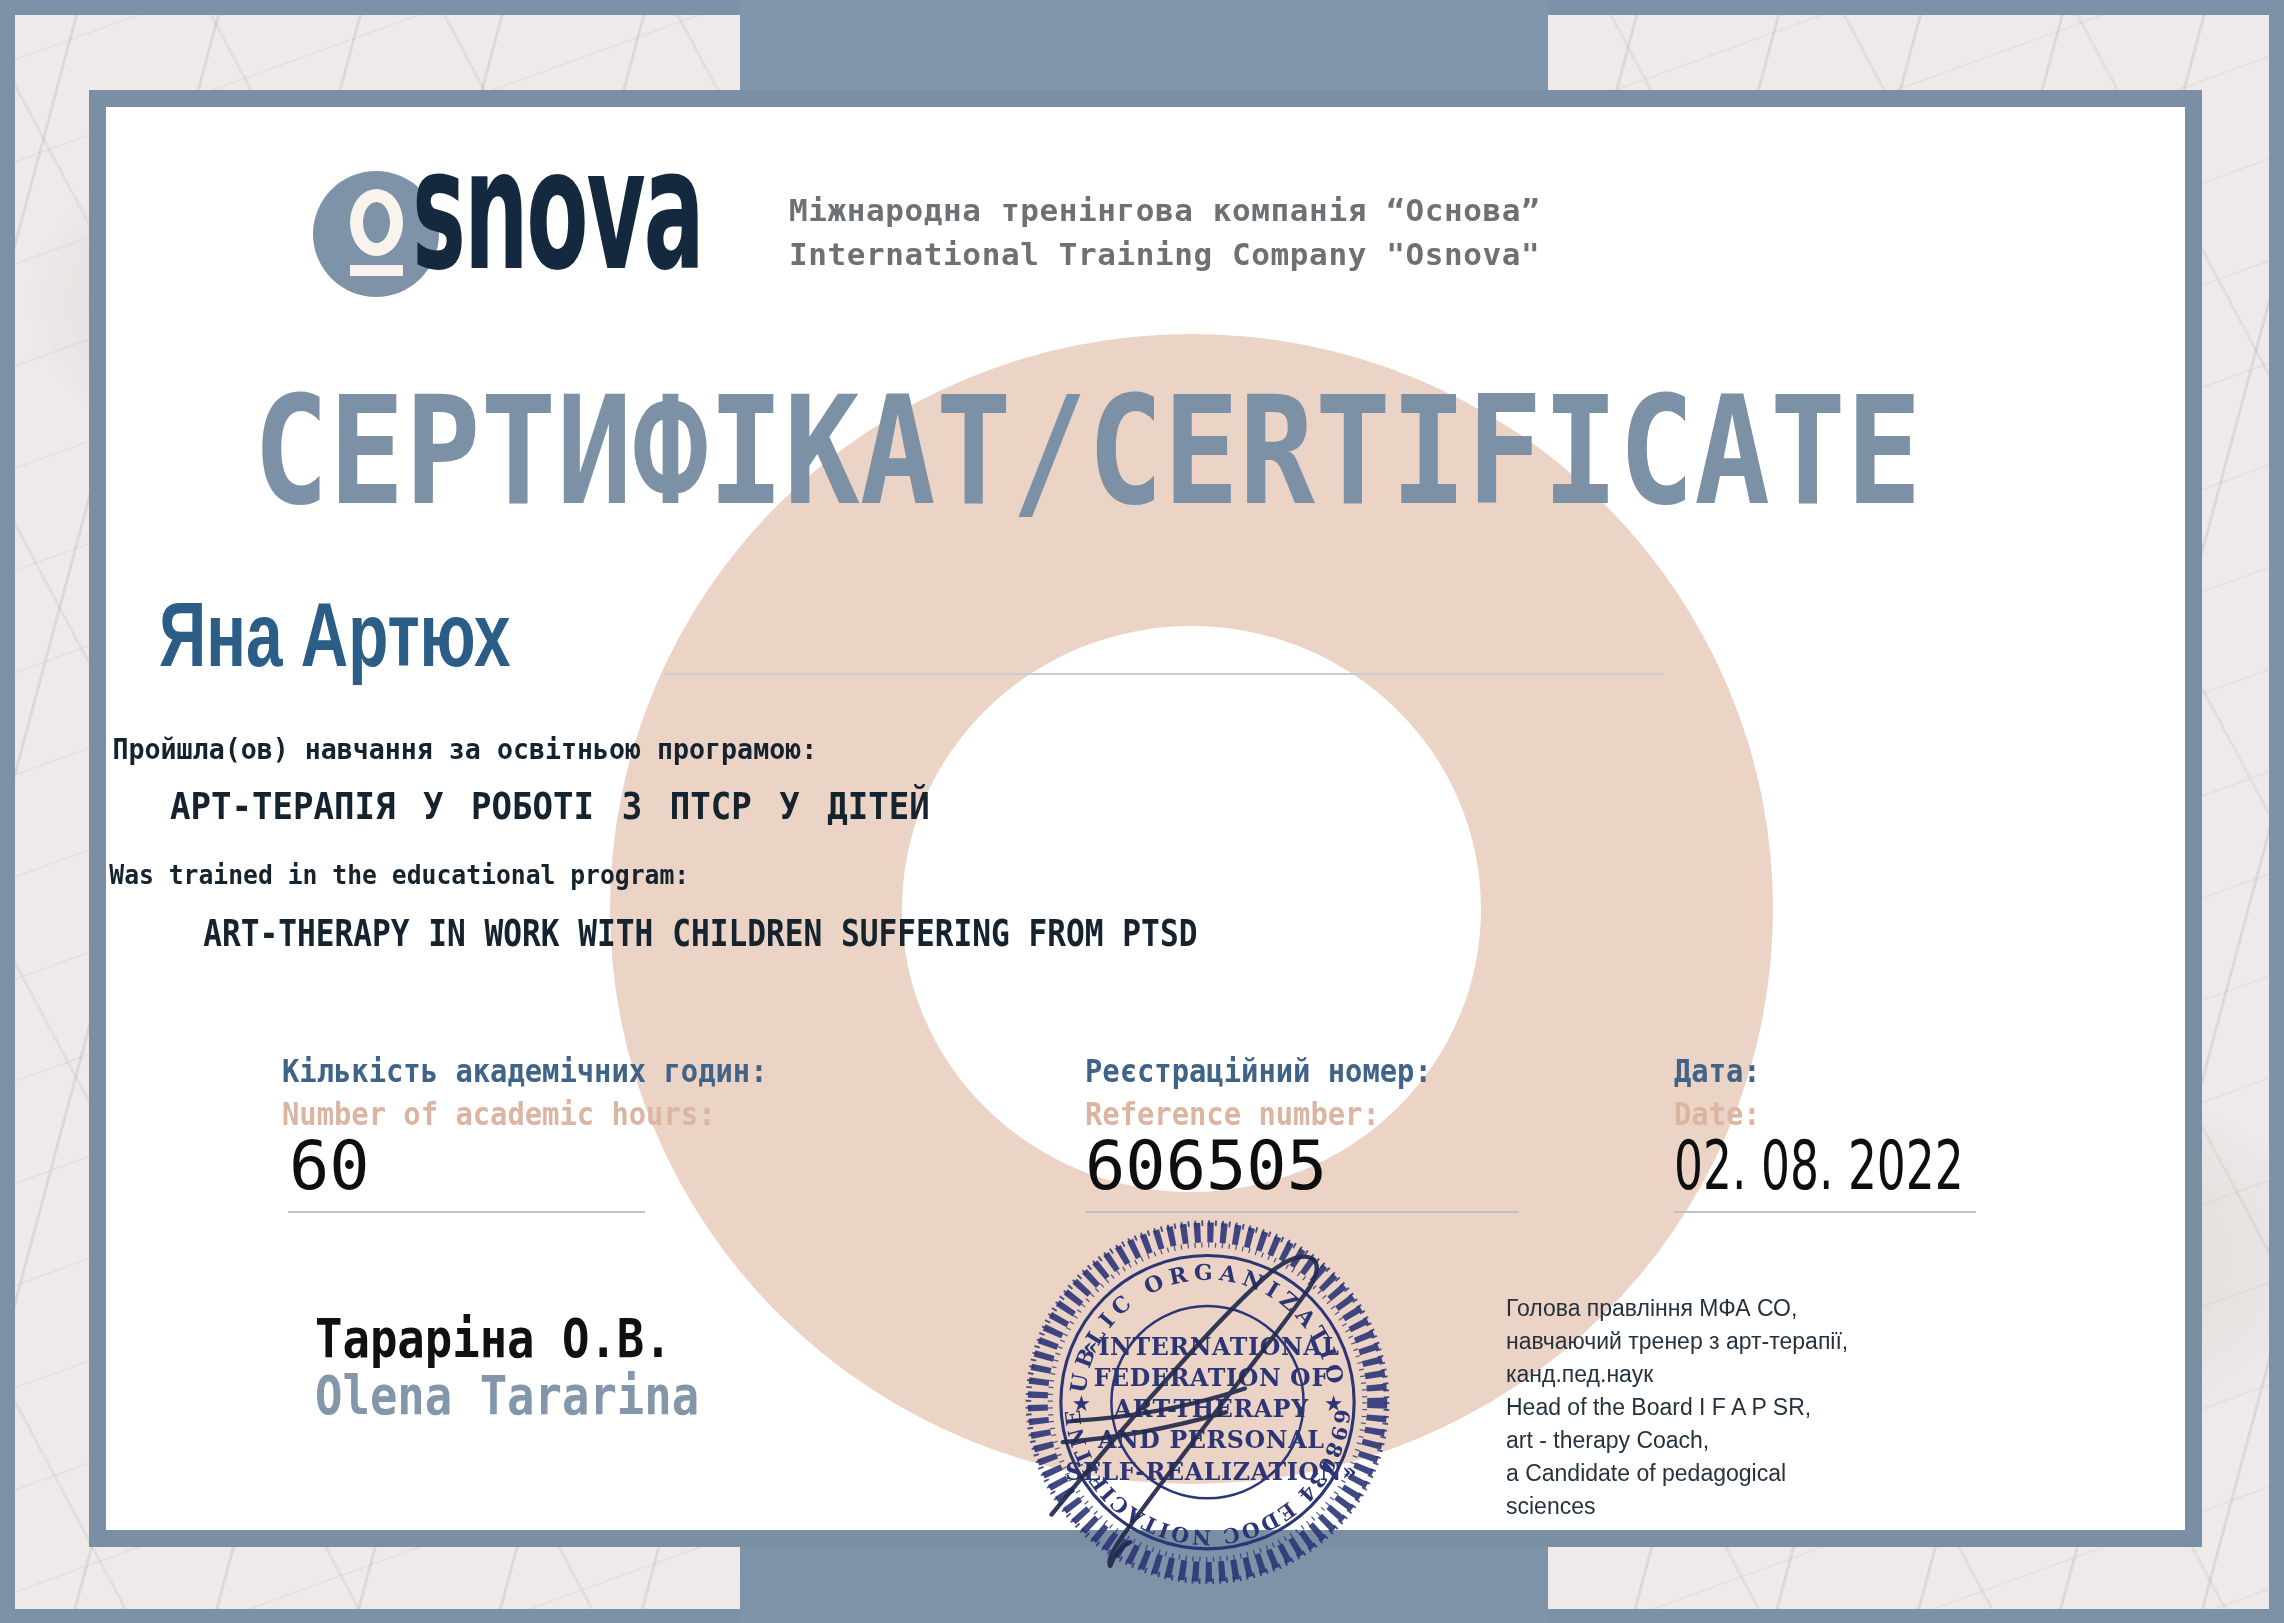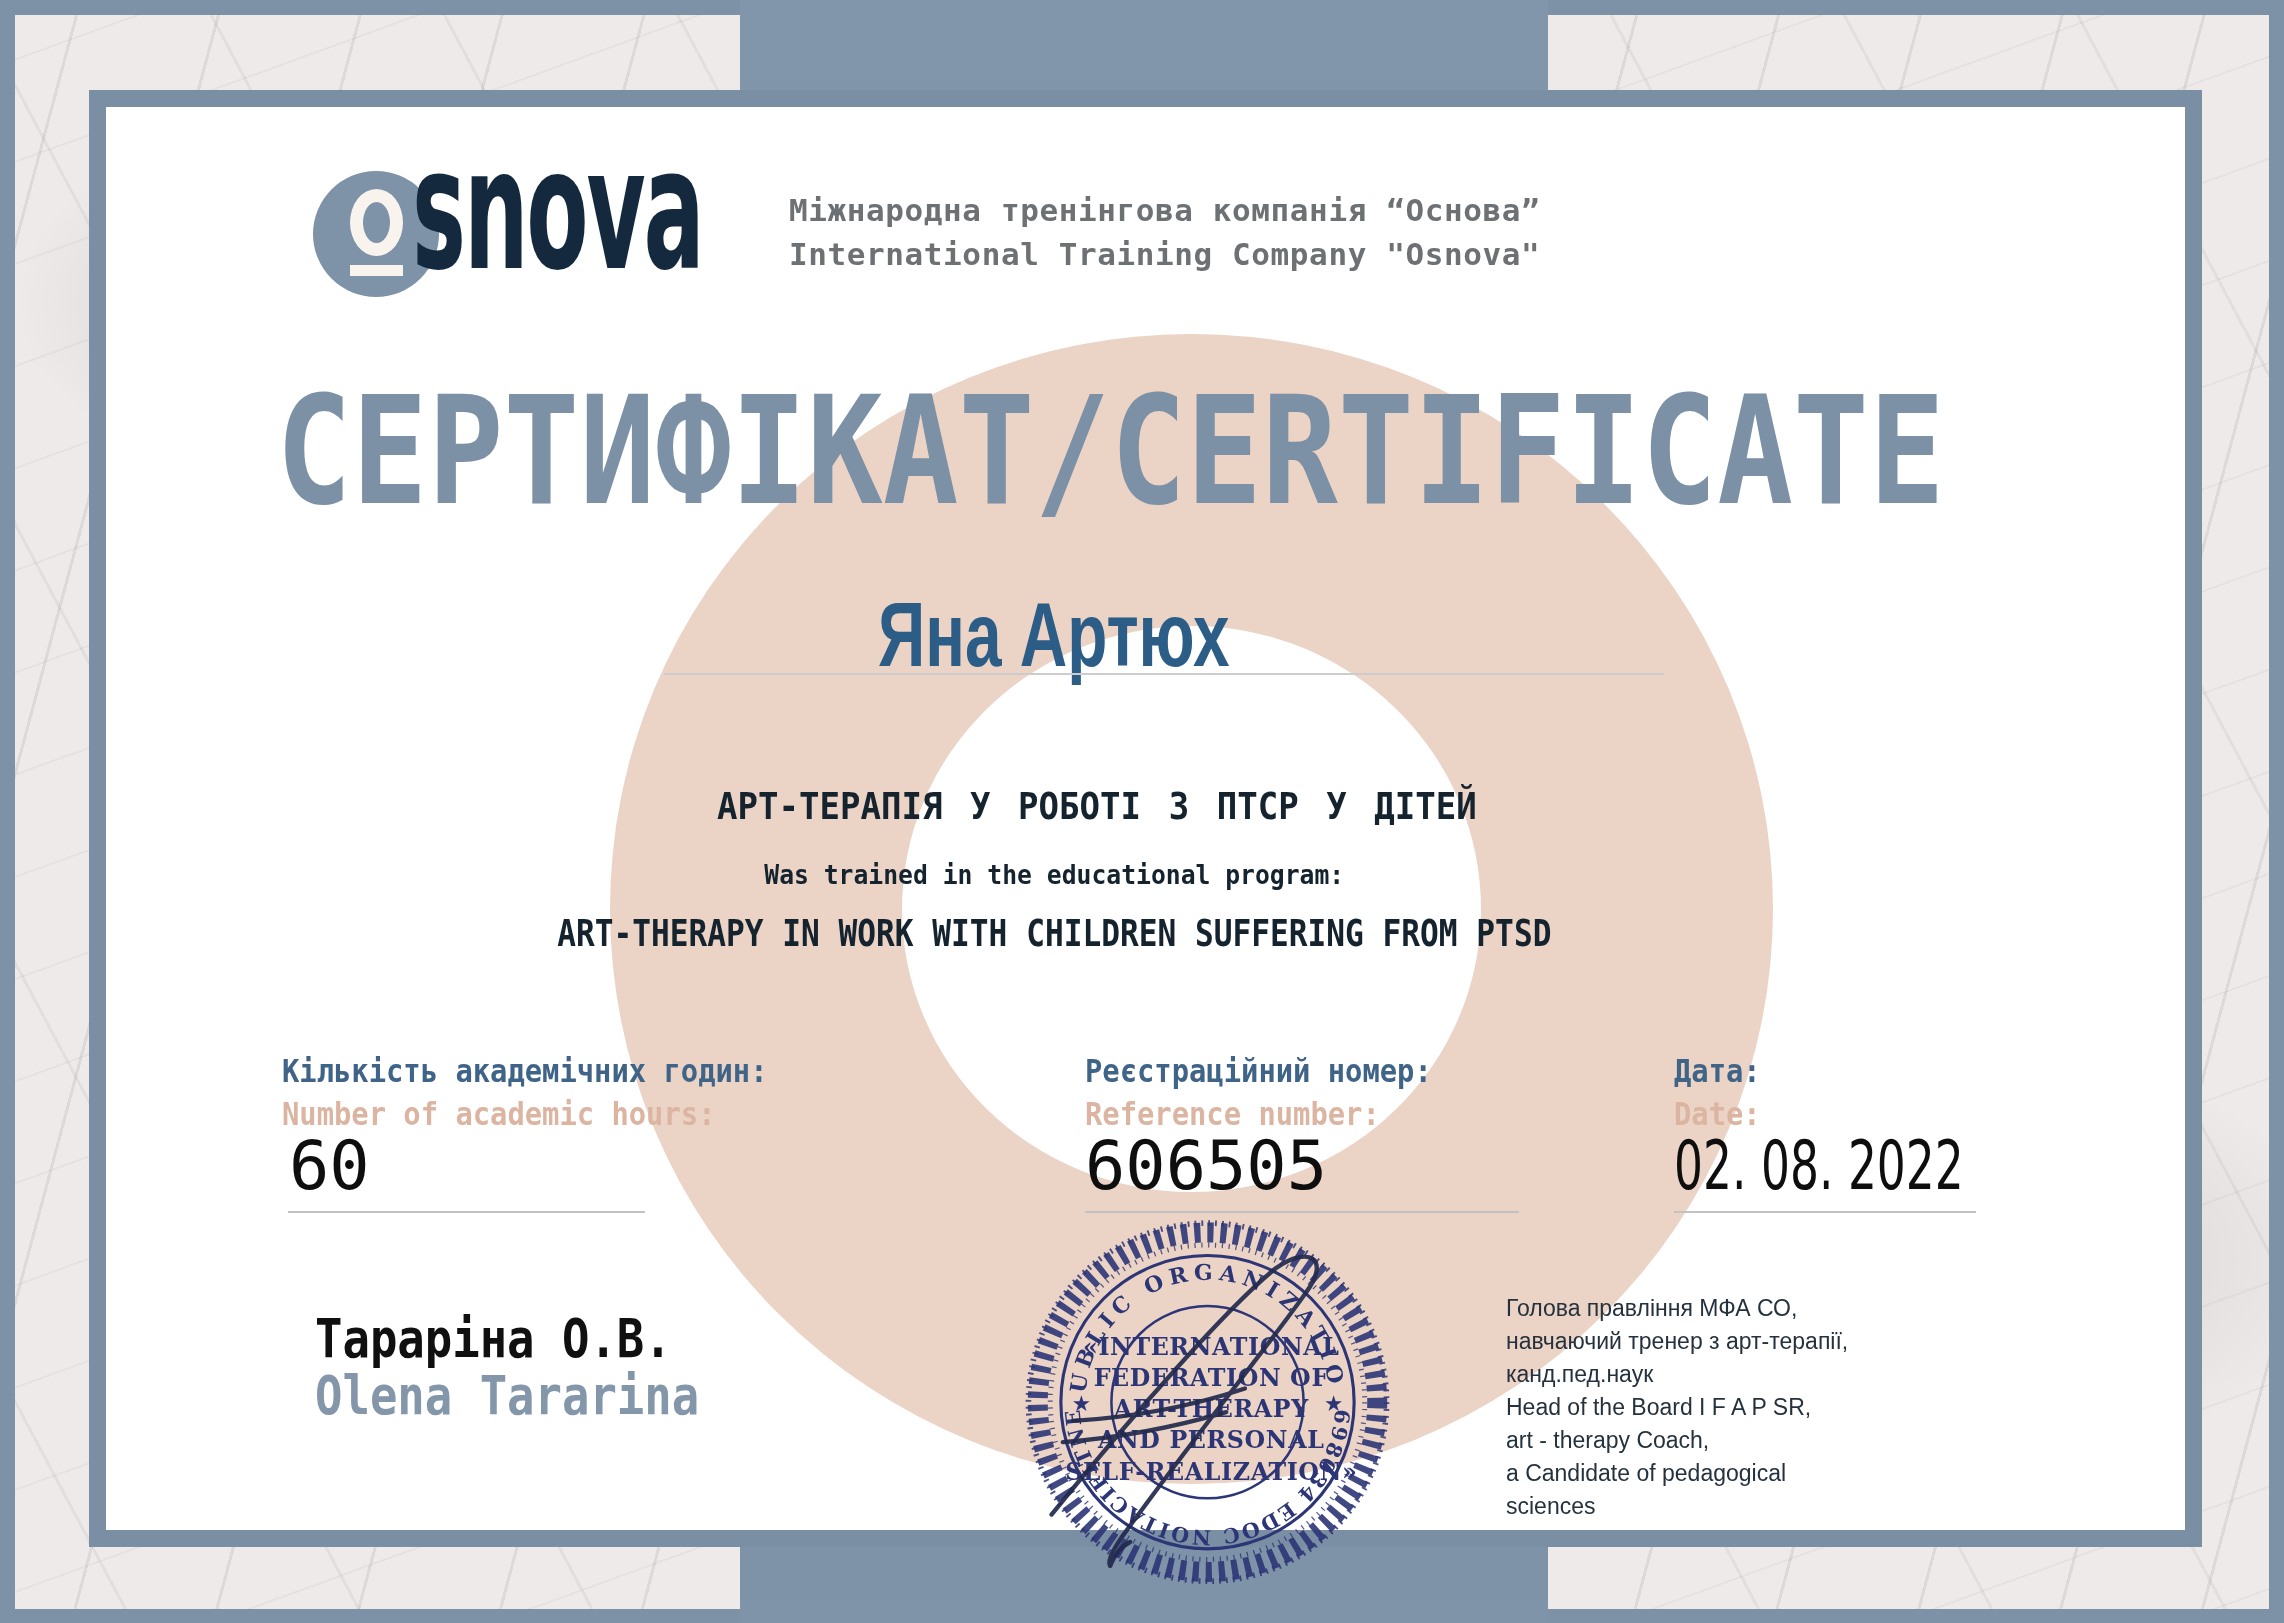--- a/index.html
+++ b/index.html
@@ -28,21 +28,21 @@
         border-radius:50%;background:#7e93a8;z-index:2;}
   .o-ring{position:absolute;left:37px;top:18px;width:53px;height:67px;box-sizing:border-box;
         border:13.5px solid #f8f4ed;border-radius:50%;}
   .o-bar{position:absolute;left:37px;top:94px;width:53px;height:11px;background:#f8f4ed;}
   .wordmark{position:absolute;left:412px;top:126px;z-index:2;color:#14293d;
         font-family:"DejaVu Sans",sans-serif;font-weight:700;font-size:168px;line-height:1;
         transform:scaleX(.54);transform-origin:left top;letter-spacing:-3.9px;}
   .company{position:absolute;left:789px;top:188px;z-index:2;color:#6d7174;
         font-weight:700;font-size:31px;line-height:44px;letter-spacing:0.6px;}
   
-  .center-line{position:absolute;left:117px;width:1874px;text-align:center;z-index:2;line-height:1.25;}
+  .center-line{position:absolute;left:94px;width:1874px;text-align:left;z-index:2;line-height:1.25;}
   .title-wrap{top:376px;}
   .title-wrap span{display:inline-block;transform:scaleX(.84);transform-origin:center top;
         font-weight:700;font-size:150px;line-height:1;color:#7c90a6;white-space:nowrap;}
   .name-wrap{top:590px;}
   .name-wrap span{display:inline-block;transform:scaleX(.73);transform-origin:center top;
         font-family:"Liberation Sans",sans-serif;font-weight:700;font-size:90px;line-height:1;
         color:#2b5d87;white-space:nowrap;}
   .divider{position:absolute;left:664px;top:673px;width:1000px;height:1.9px;background:#cccccc;z-index:2;}
   .trained-uk{top:732px;}
   .trained-uk span{display:inline-block;transform:scaleX(.95);font-weight:700;font-size:28px;color:#15232e;white-space:nowrap;}
@@ -104,20 +104,23 @@
   </div>
 
   <div class="center-line title-wrap">
     <span>СЕРТИФІКАТ/CERTIFICATE</span>
   </div>
   <div class="center-line name-wrap">
     <span>Яна Артюх</span>
   </div>
   <div class="divider"></div>
 
+  <div class="center-line trained-uk">
+    <span>Пройшла(ов) навчання за освітньою програмою:</span>
+  </div>
   <div class="center-line prog-uk">
     <span>АРТ-ТЕРАПІЯ У РОБОТІ З ПТСР У ДІТЕЙ</span>
   </div>
   <div class="center-line trained-en">
     <span>Was trained in the educational program:</span>
   </div>
   <div class="center-line prog-en">
     <span>ART-THERAPY IN WORK WITH CHILDREN SUFFERING FROM PTSD</span>
   </div>
 

